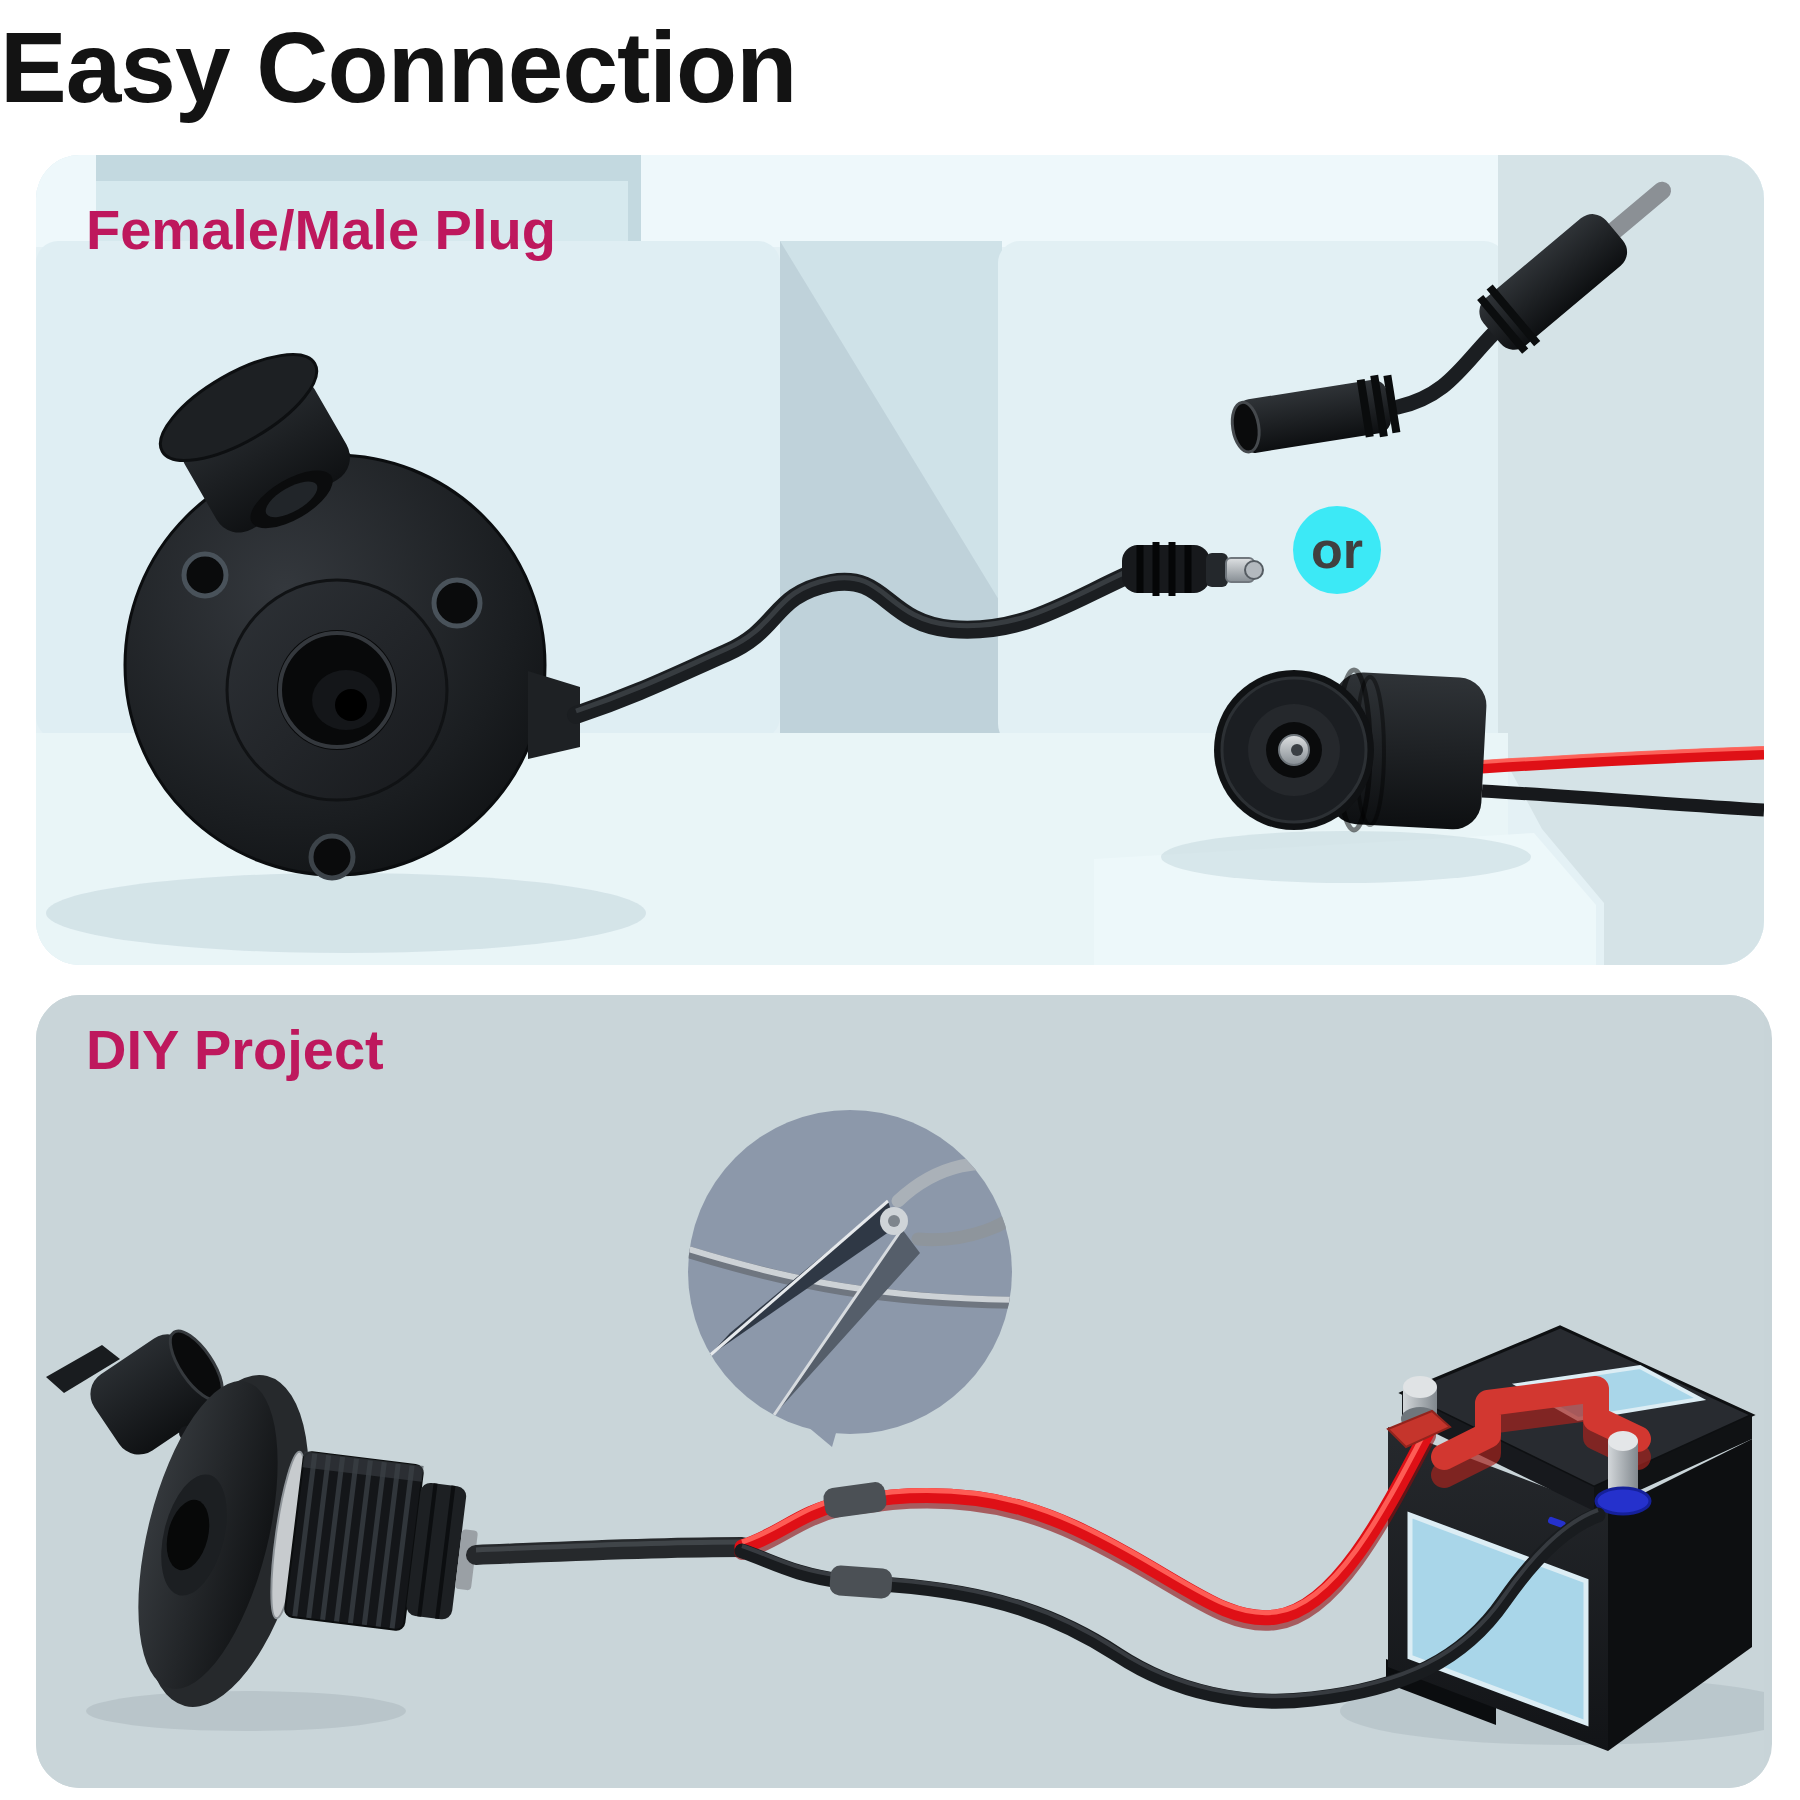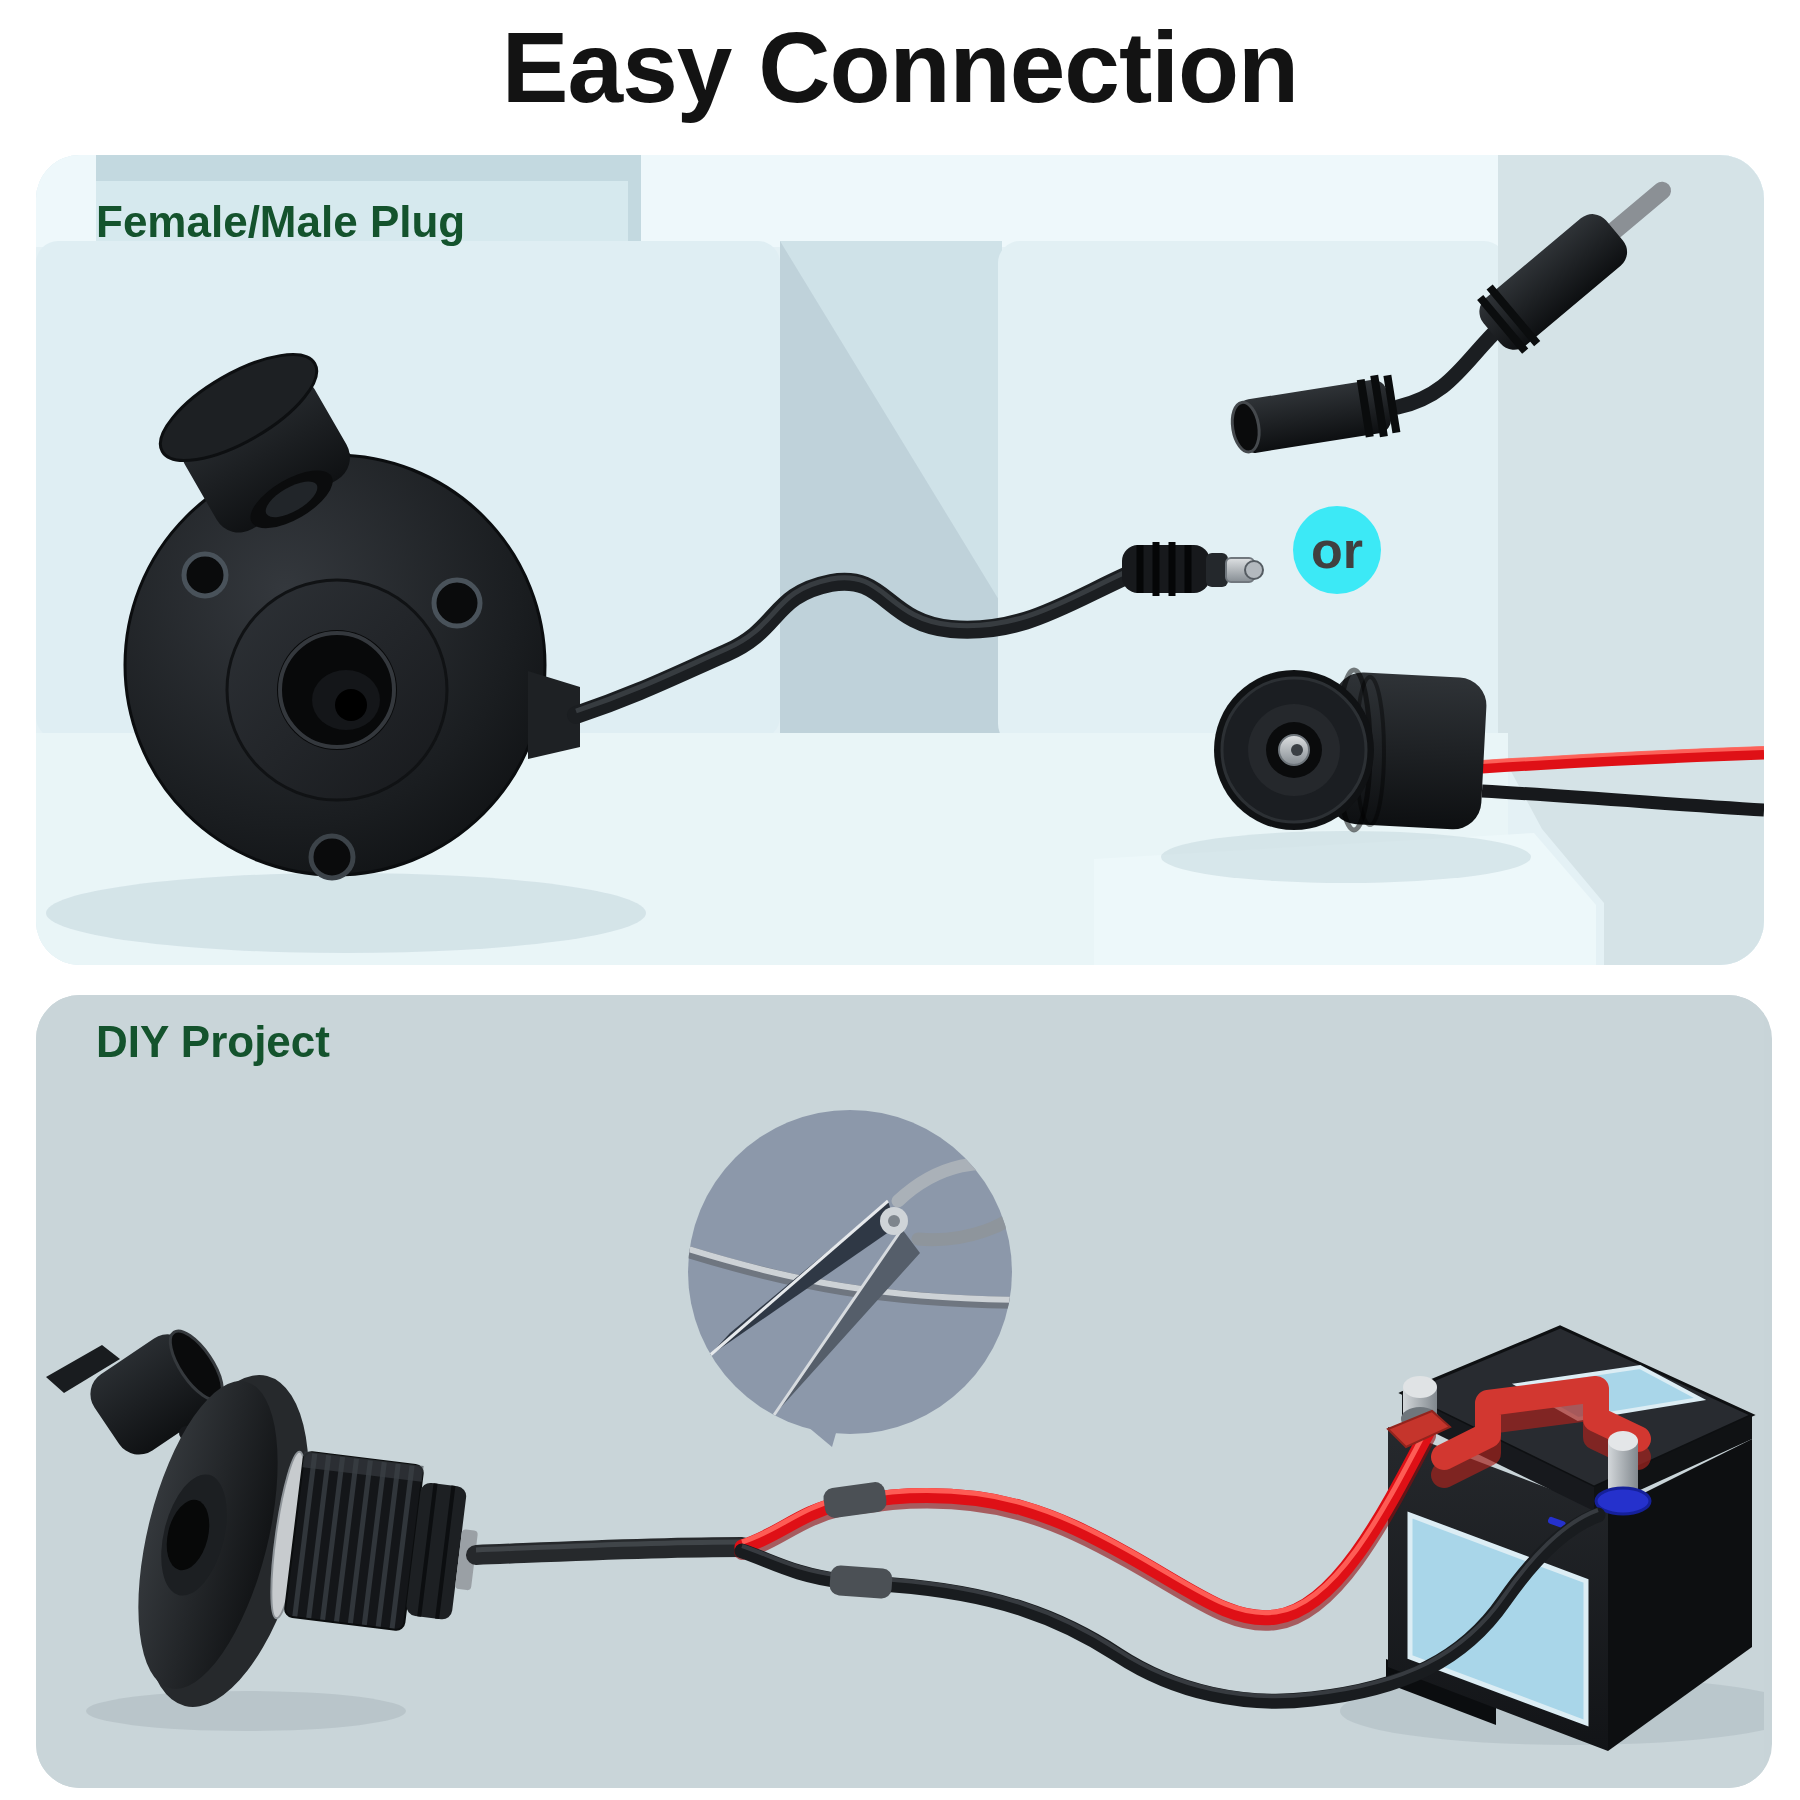--- a/index.html
+++ b/index.html
@@ -1,24 +1,24 @@
 <!DOCTYPE html>
 <html style="--title-color: #131313; --accent-cyan: #3ce9f6; --top-panel-bg: #ddedf2; --bottom-panel-bg: #c8d4d8; --wire-red: #df1016; --wire-black: #1b1e21; --battery-label-blue: #a9d6e9; --battery-handle-red: #d23730; --terminal-ring-blue: #2531cc; --callout-bubble-gray: #8c98aa;"><head>
 <meta charset="utf-8">
 <style>
   html,body{margin:0;padding:0;background:#ffffff;}
   .page{position:relative;width:1800px;height:1800px;background:#ffffff;overflow:hidden;
         font-family:"Liberation Sans","DejaVu Sans",sans-serif;}
-  .title{position:absolute;left:0;top:10px;width:100%;text-align:center;
+  .title{position:absolute;left:0;top:10px;width:100%;
          font-size:100px;font-weight:800;letter-spacing:-1px;color:var(--title-color,#131313);}
   .panel{position:absolute;left:36px;width:1728px;border-radius:44px;overflow:hidden;}
   .panel.top{top:155px;height:810px;background:var(--top-panel-bg,#ddedf2);}
   .panel.bottom{top:995px;height:793px;background:var(--bottom-panel-bg,#c8d4d8);padding-left:8px;}
   .panel svg{position:absolute;left:0;top:0;}
-  .panel-label{position:absolute;left:60px;top:42px;font-size:44px;font-weight:700;color:#14532d;}
+  .panel-label{position:absolute;left:50px;top:42px;font-size:56px;font-weight:700;color:#be185d;}
   .panel.bottom .panel-label{top:22px;}
   .or-badge{position:absolute;left:1293px;top:506px;width:88px;height:88px;border-radius:50%;
             background:var(--accent-cyan,#3ce9f6);display:flex;align-items:center;justify-content:center;
             font-size:52px;font-weight:700;color:#404040;}
 </style>
 </head>
 <body>
 
 <div class="page">
 

